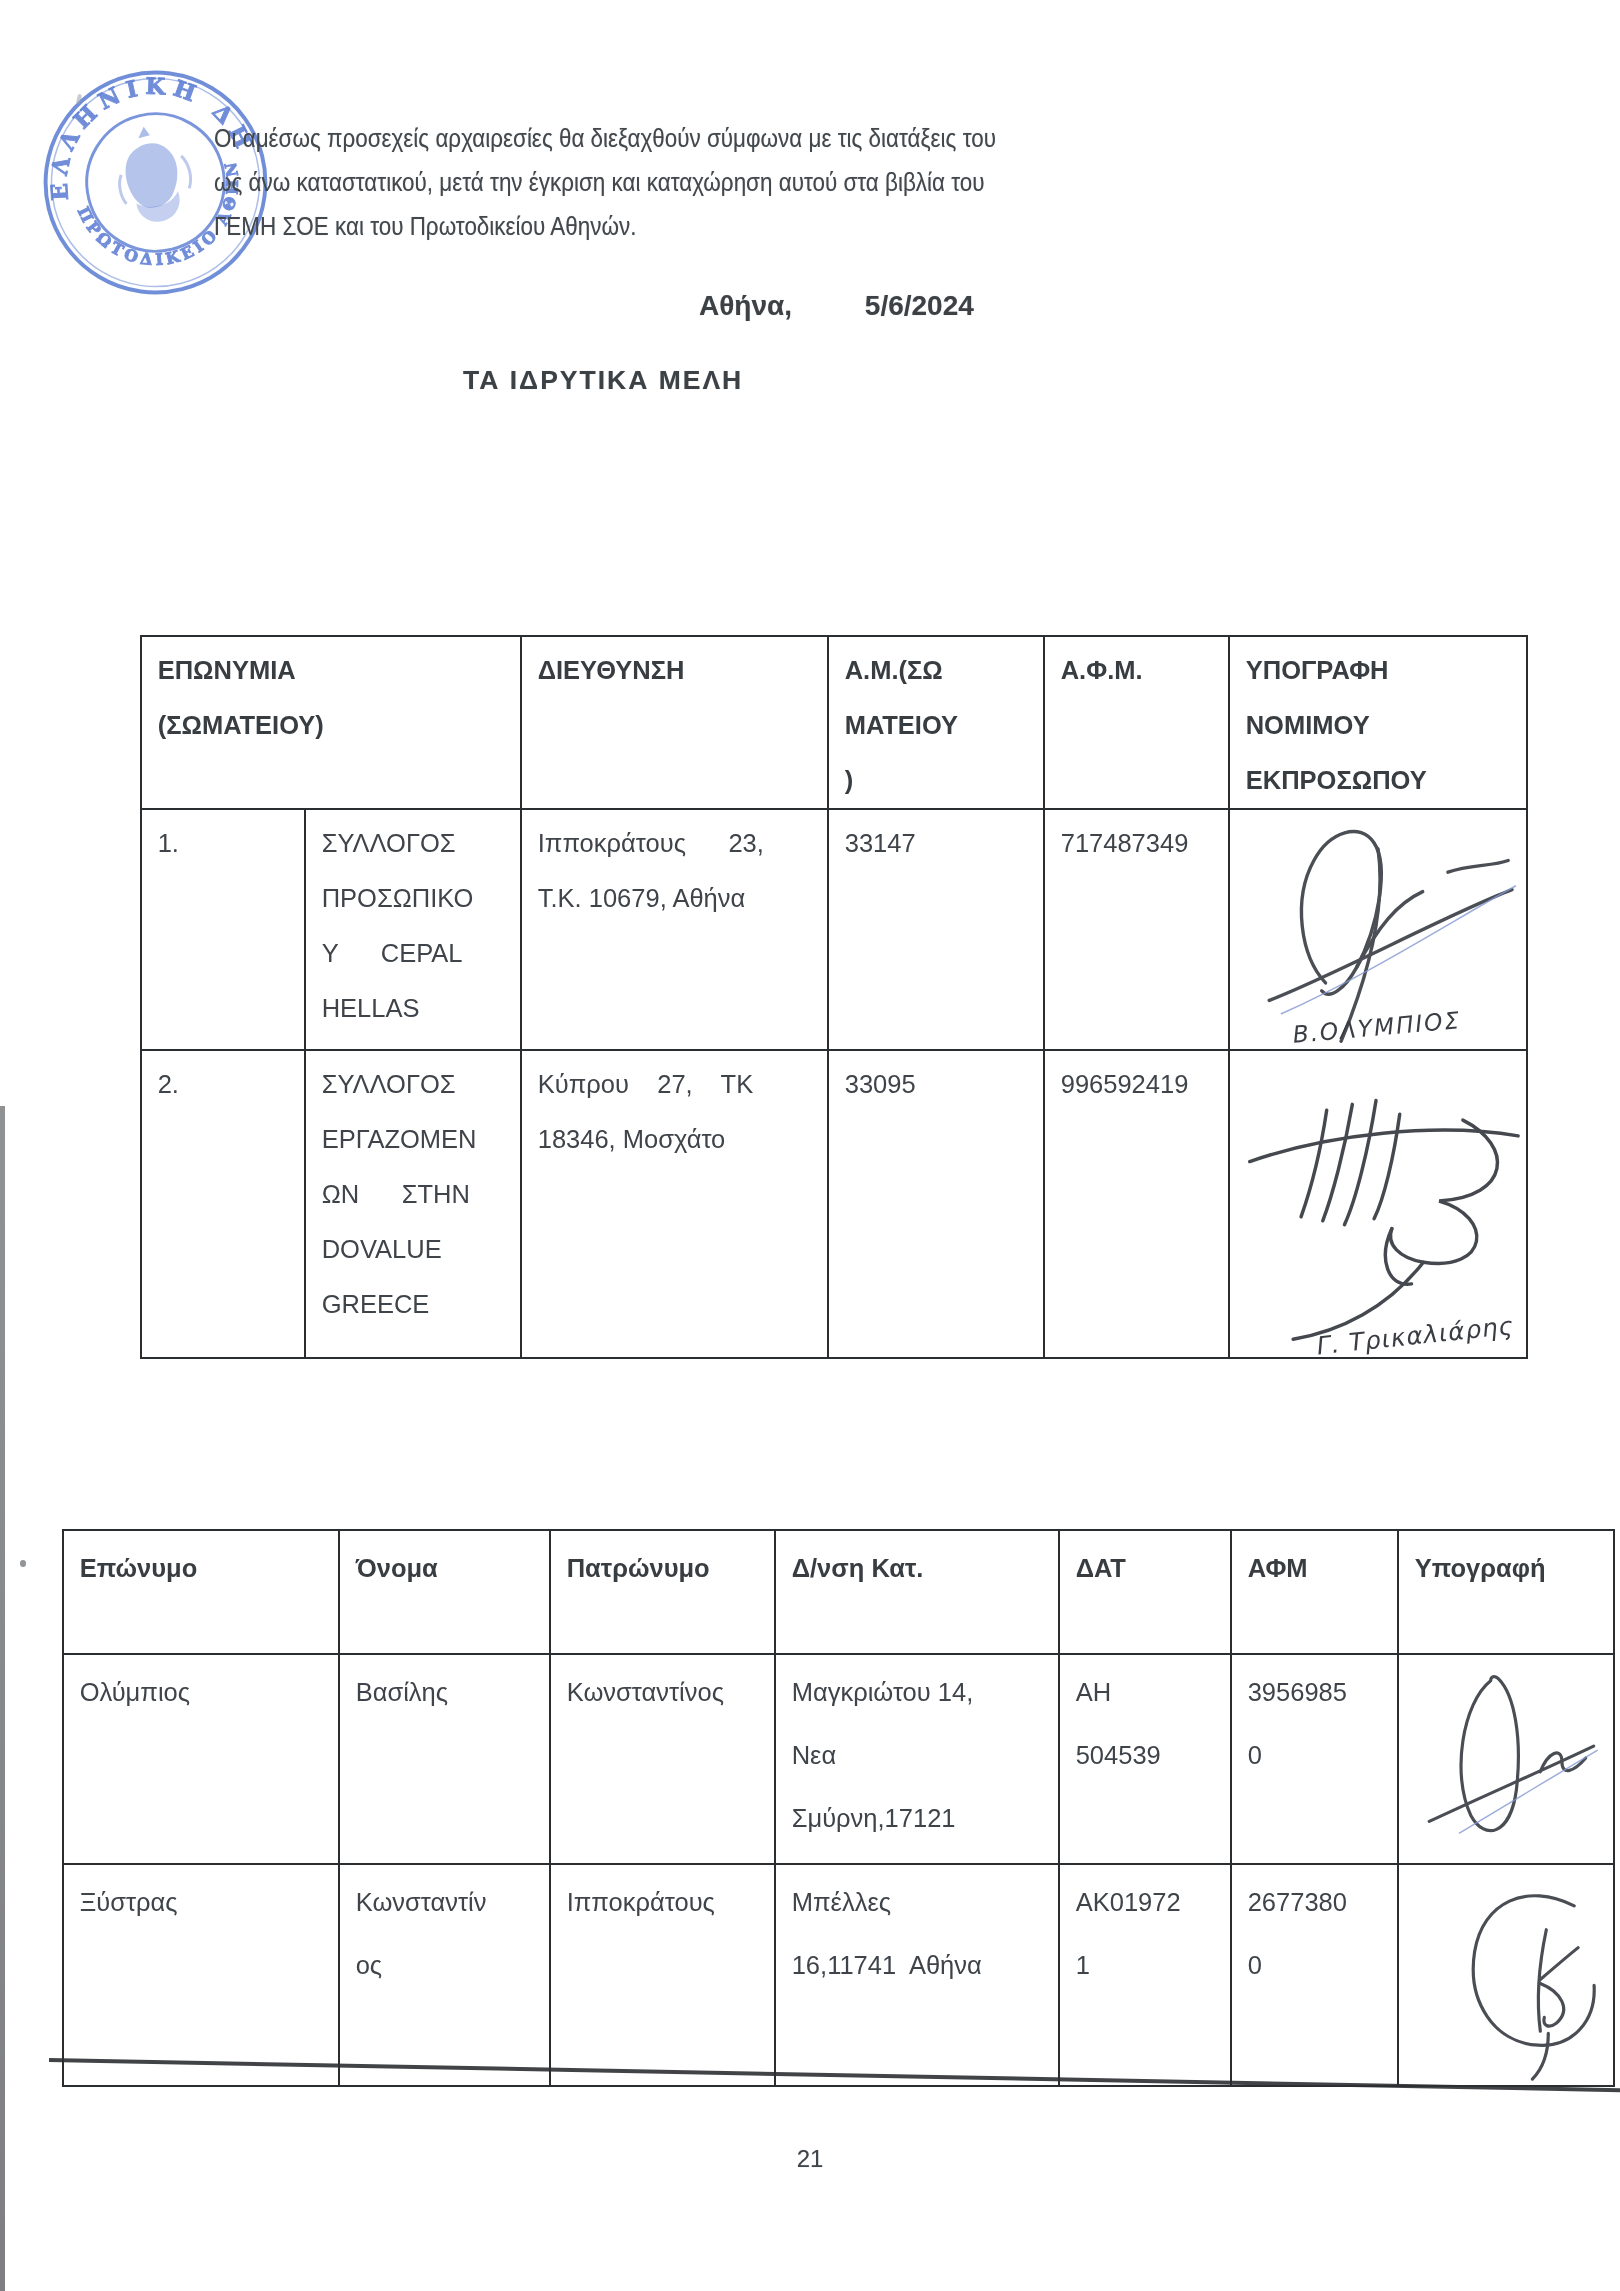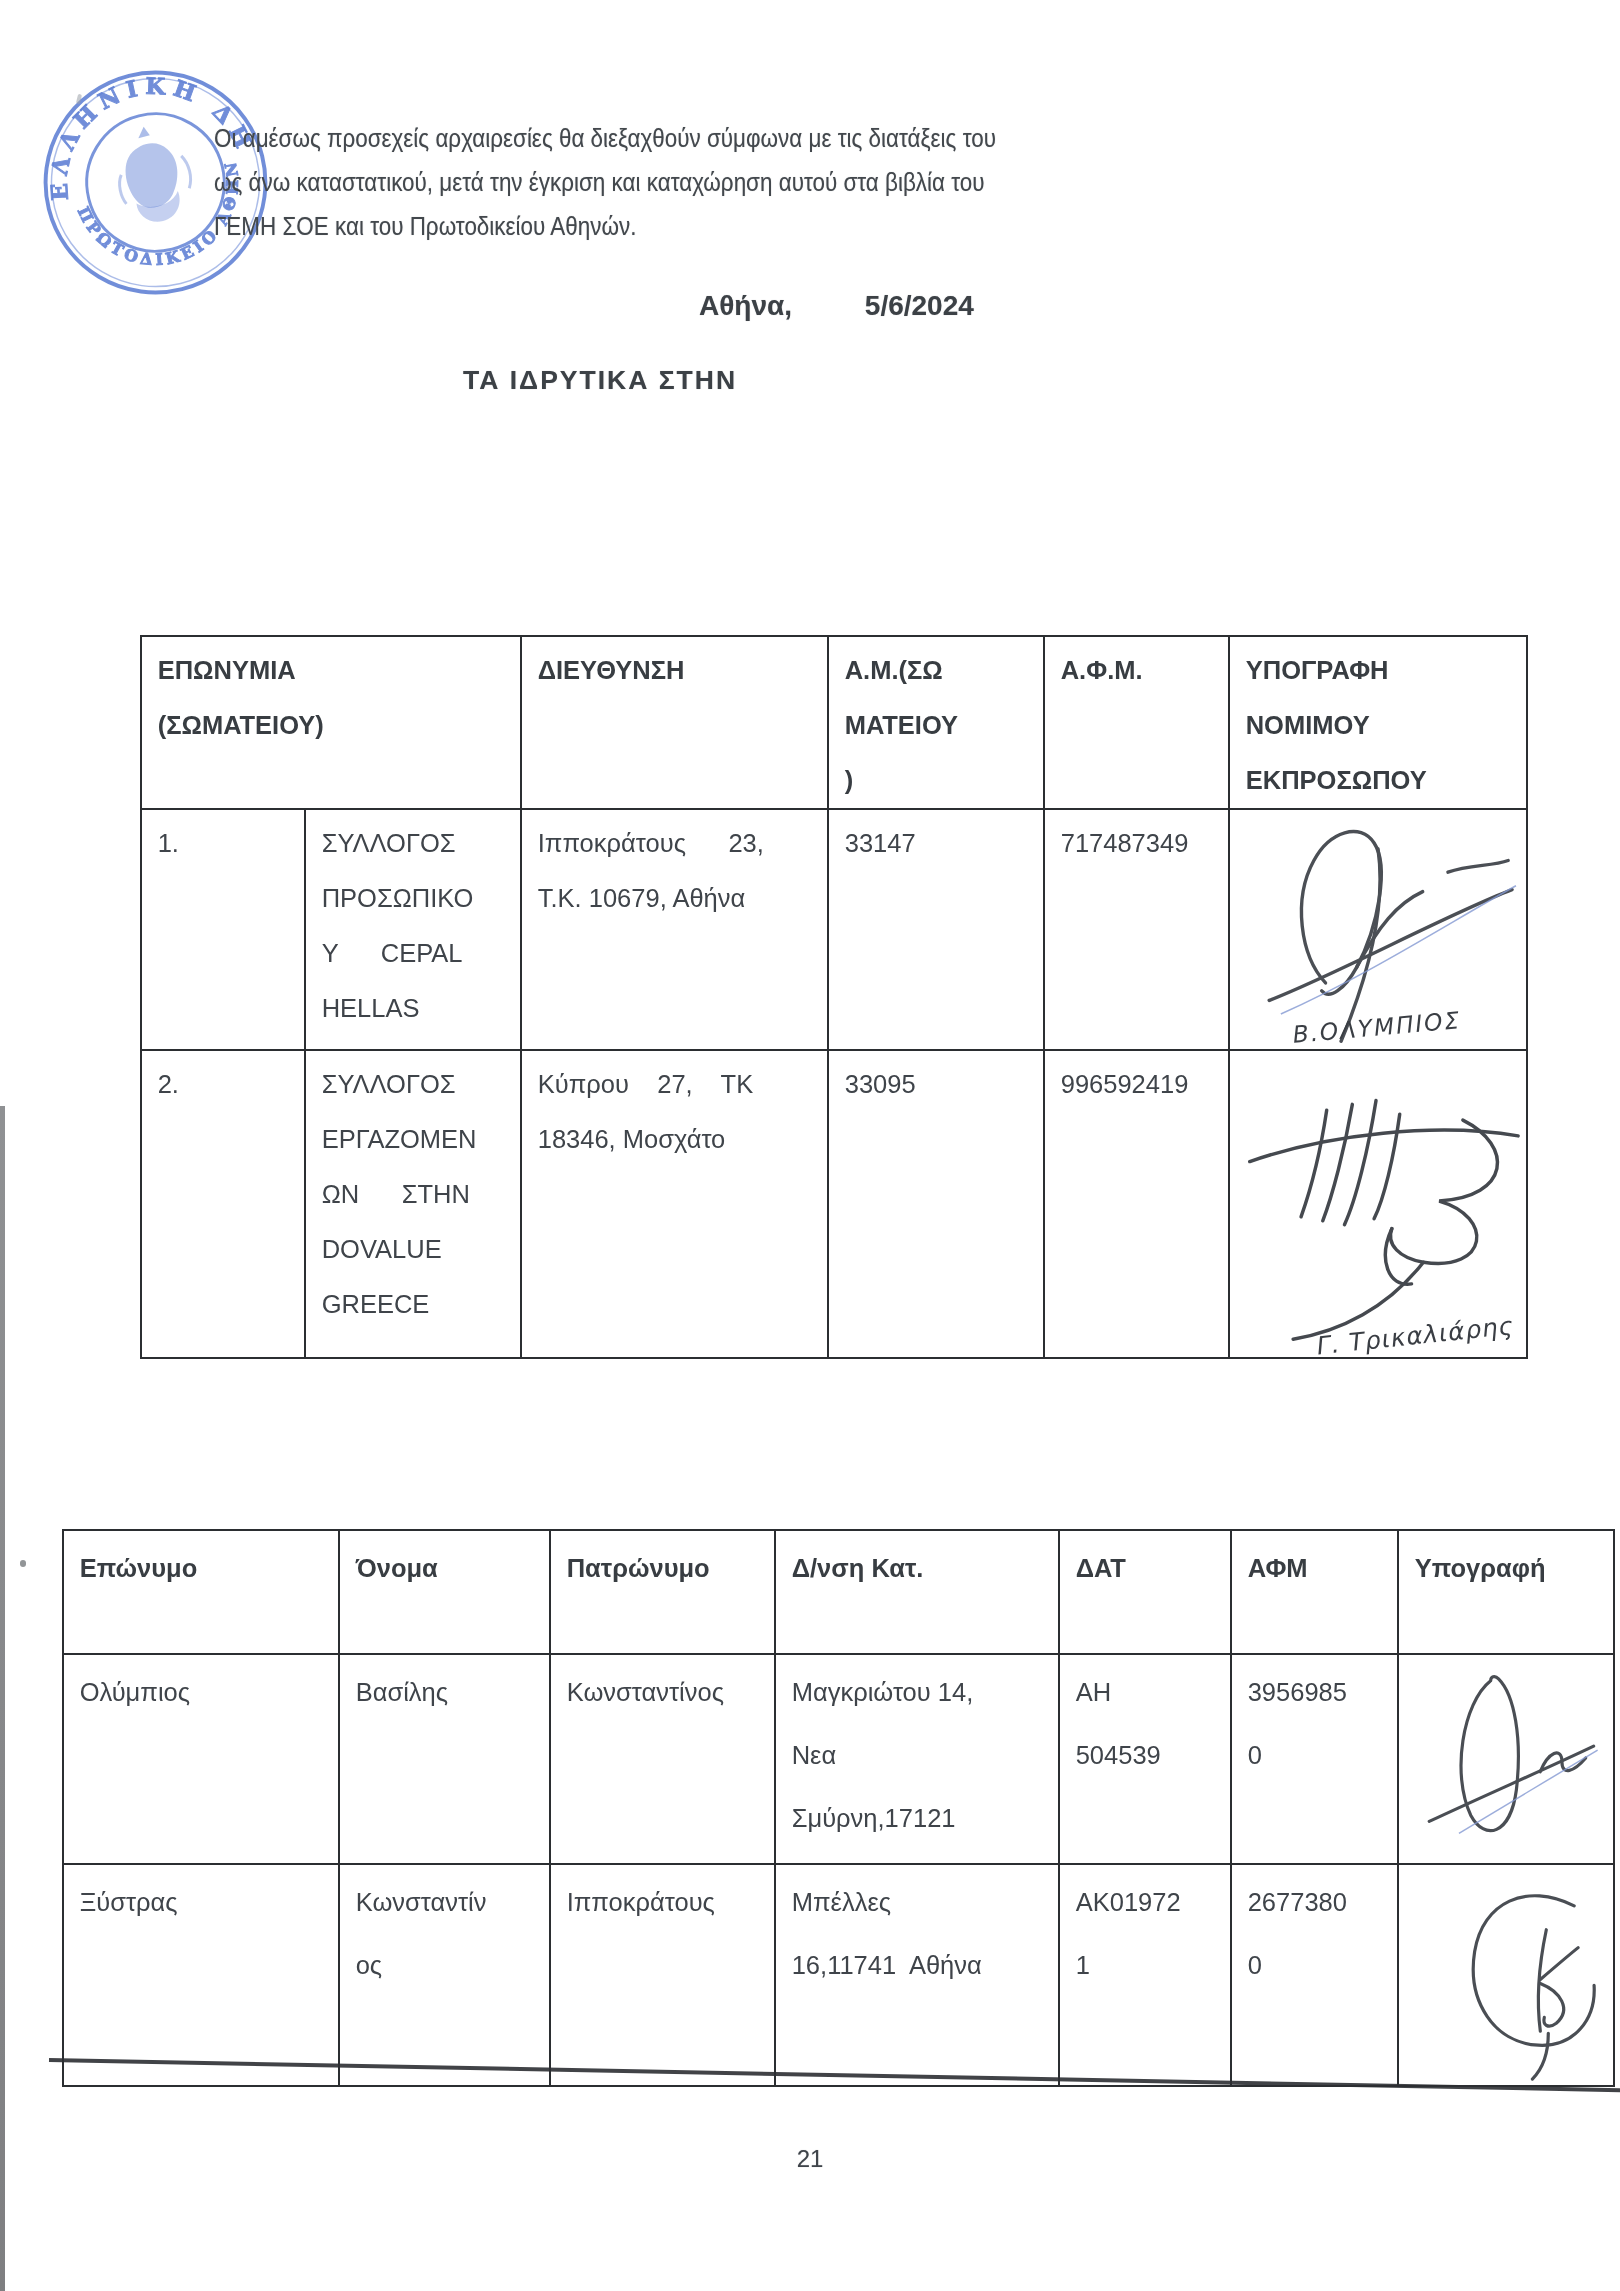--- a/index.html
+++ b/index.html
@@ -98,21 +98,21 @@
 
   <div class="para soft">Οι αμέσως προσεχείς αρχαιρεσίες θα διεξαχθούν σύμφωνα με τις διατάξεις του
 ως άνω καταστατικού, μετά την έγκριση και καταχώρηση αυτού στα βιβλία του
 ΓΕΜΗ ΣΟΕ και του Πρωτοδικείου Αθηνών.</div>
 
   <div class="dateline soft">
     <span>Αθήνα,</span>
     <span class="dl-date">5/6/2024</span>
   </div>
 
-  <div class="heading soft">ΤΑ ΙΔΡΥΤΙΚΑ ΣΤΗΝ</div>
+  <div class="heading soft">ΤΑ ΙΔΡΥΤΙΚΑ ΜΕΛΗ</div>
 
   <table class="t1">
     <colgroup>
       <col style="width:164px">
         <col style="width:216px">
         <col style="width:307px">
       <col style="width:216px">
         <col style="width:185px">
         <col style="width:298px">
     </colgroup>

